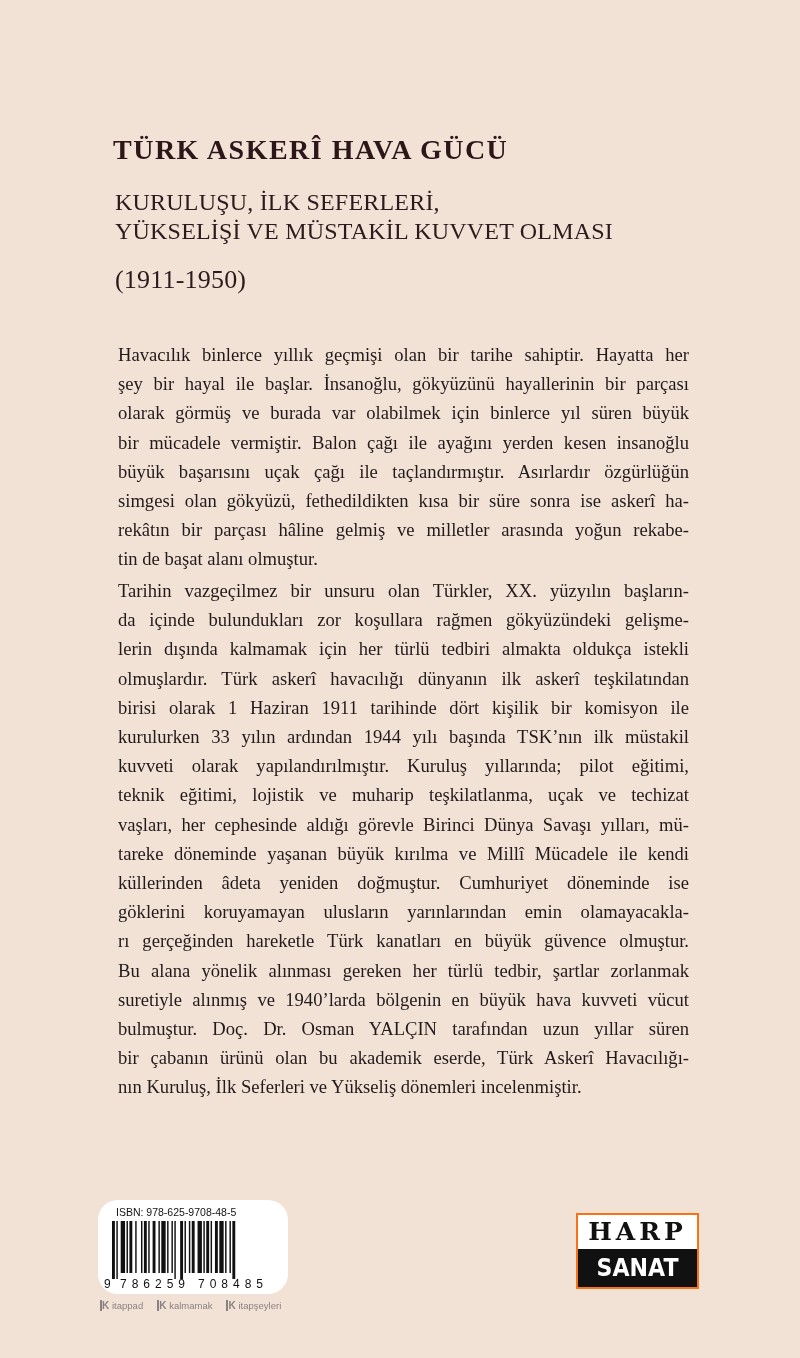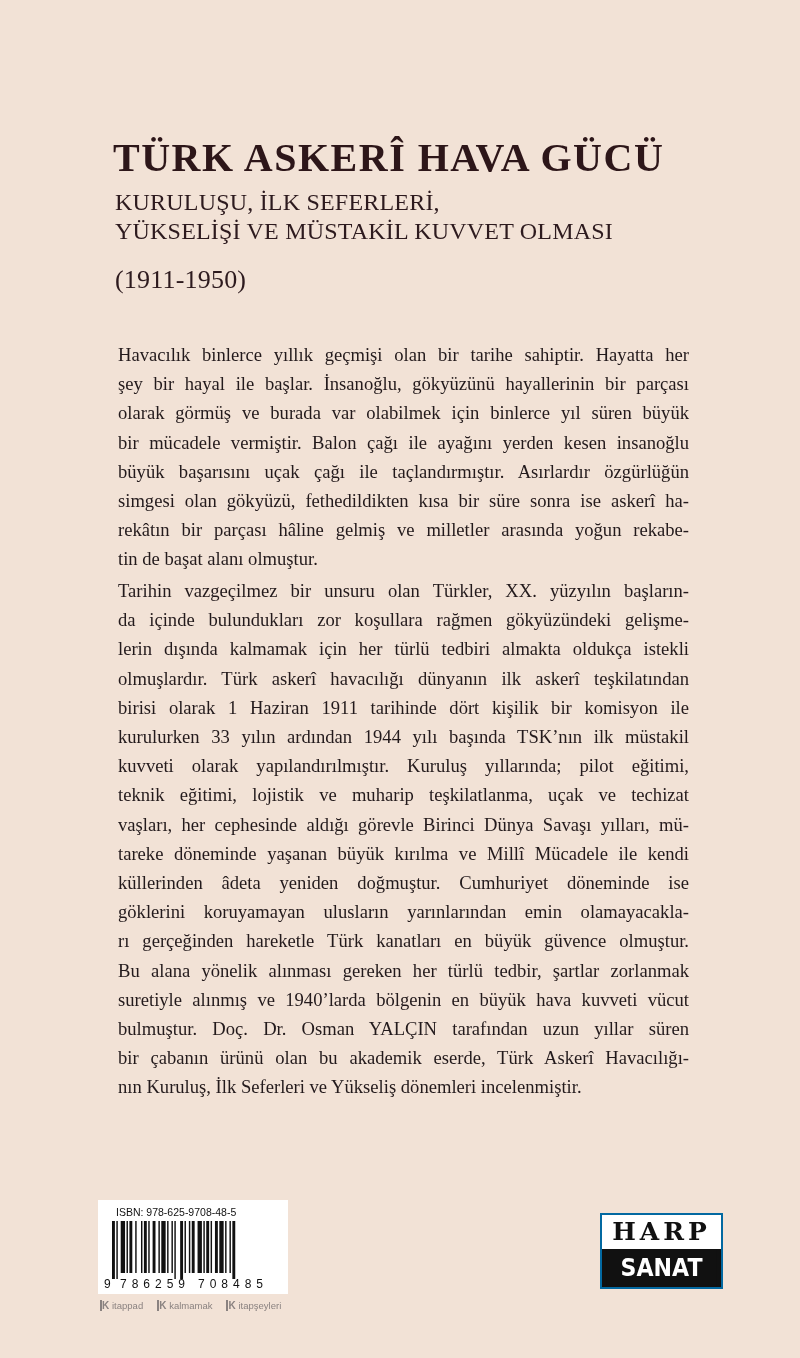--- a/index.html
+++ b/index.html
@@ -5,21 +5,21 @@
   html, body { margin: 0; padding: 0; }
   body {
     width: 800px; height: 1358px;
     background: #f2e2d6;
     position: relative; overflow: hidden;
     font-family: "Liberation Serif", "DejaVu Serif", serif;
     color: #2a1a1e;
   }
   .title {
     position: absolute; left: 113px; top: 134px;
-    font-size: 40px; font-weight: bold; letter-spacing: 1.5px;
+    font-size: 28px; font-weight: bold; letter-spacing: 1.5px;
     color: #2d1619; white-space: nowrap;
   }
   .subtitle {
     position: absolute; left: 115px; font-size: 24px;
     color: #2d1a1e; white-space: nowrap; letter-spacing: 0.2px;
   }
   .sub1 { top: 189px; }
   .sub2 { top: 218px; text-align: center; }
   .sub3 { top: 265px; font-size: 26px; }
   .para {
@@ -28,20 +28,21 @@
     text-align: justify; color: #231a1c;
   }
   .line { display: block; text-align: justify; text-align-last: justify; white-space: nowrap; }
   .line.last { text-align-last: left; }
   .p1 { top: 340px; }
   .p2 { top: 576px; }
 
   .barcode-box {
     position: absolute; left: 98px; top: 1200px; width: 190px; height: 94px;
     background: #ffffff;
+    border-radius: 20px;
   }
   .isbn-text {
     position: absolute; left: 18px; top: 6px;
     font-family: "Liberation Sans", sans-serif; font-size: 10.5px; color: #111;
   }
   .bars { position: absolute; left: 10px; top: 21px; width: 170px; height: 58px; }
   .bc-digits {
     position: absolute; left: 6px; top: 77px; width: 178px;
     font-family: "Liberation Sans", sans-serif; font-size: 12px; color: #111;
     display: flex; gap: 0;
@@ -57,21 +58,21 @@
     color: #8a8280; display: flex; align-items: center; gap: 1px;
   }
   .vendor .k {
     display: inline-block; width: 9px; height: 11px;
     border-left: 2px solid #8a8280; font-weight: bold; font-size: 10px; line-height: 11px;
     color: #8a8280;
   }
 
   .publisher {
     position: absolute; left: 576px; top: 1213px; width: 119px; height: 72px;
-    border: 2px solid #0369a1; background: #111; margin-left: 24px;
+    border: 2px solid #f97316; background: #111;
   }
   .pub-top {
     height: 34px; background: #fff; color: #111;
     font-family: "DejaVu Serif", serif; font-weight: bold; font-size: 25px;
     letter-spacing: 4px; text-align: center; line-height: 34px;
   }
   .pub-bottom {
     height: 38px; background: #111; color: #fff;
     font-family: "DejaVu Sans", sans-serif; font-weight: bold; font-size: 24px;
     letter-spacing: 0px; text-align: center; line-height: 38px;

